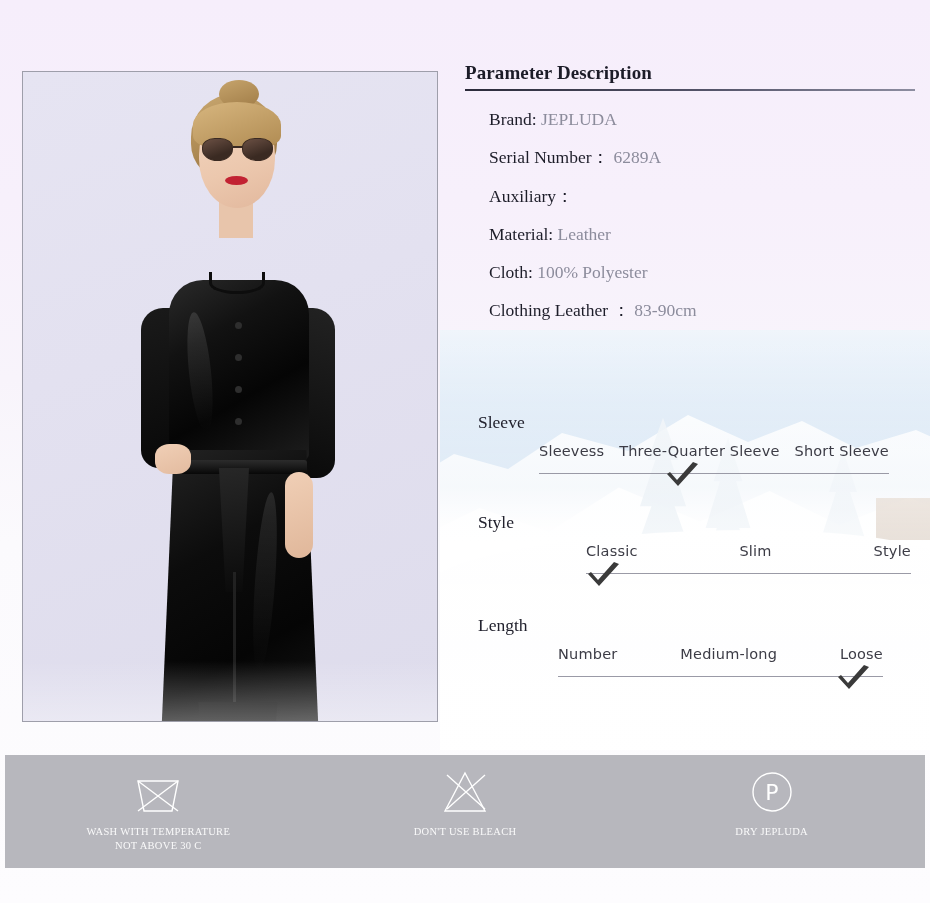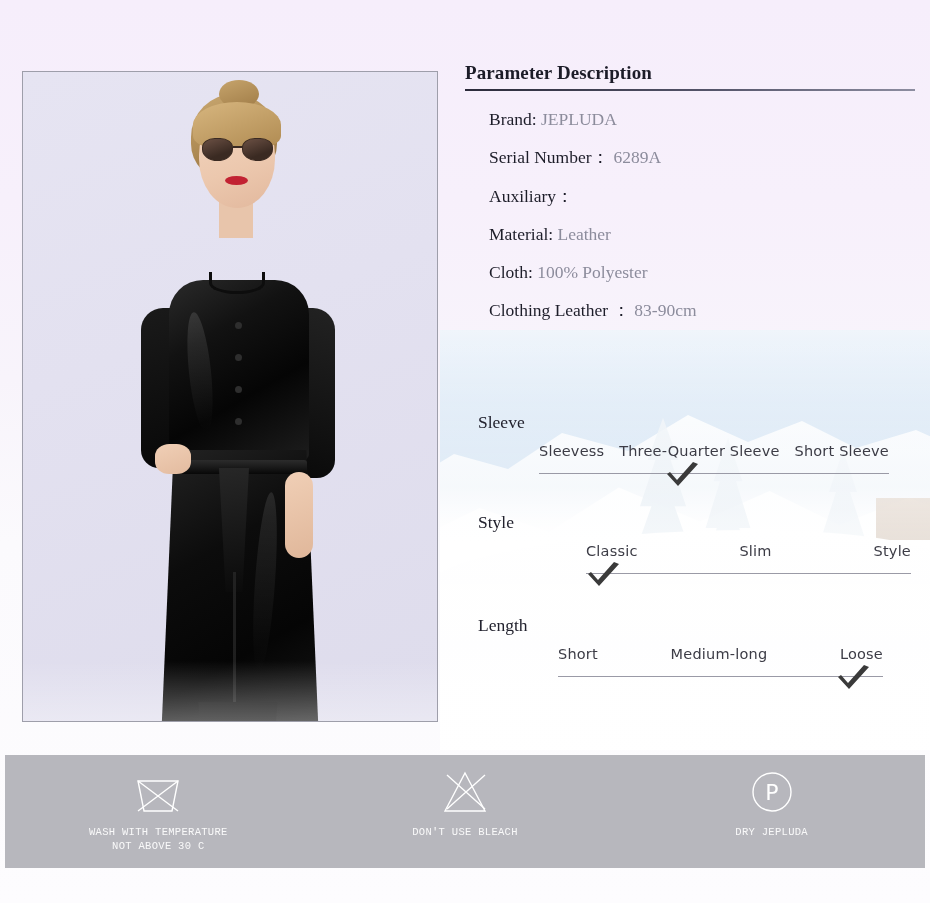--- a/index.html
+++ b/index.html
@@ -215,21 +215,21 @@
     display: flex;
   }
   .care-item {
     flex: 1; display: flex; flex-direction: column;
     align-items: center; justify-content: flex-start; padding-top: 12px;
   }
   .care-icon { width: 56px; height: 50px; }
   .care-icon svg { display: block; }
   .care-text {
     margin-top: 8px;
-    font-family: Liberation Mono, monospace;
+    font-family: Liberation Serif, serif;
     font-size: 10.5px; color: #ffffff; text-align: center;
     line-height: 1.35; letter-spacing: .3px; opacity: .92;
   }
 </style>
 </head>
 <body>
 
 <div id="page">
 
   <div id="snow-scene">
@@ -337,21 +337,21 @@
           <path d="M2 13 L5 11 L12 19 L28 1 L33 3 L13 25 Z" fill="#3a3a3a"></path>
         </svg>
       </div>
     </div>
   </div>
 
   <div class="opt-group" id="group-length" style="left:473px; top:615px;">
     <div class="opt-title">Length</div>
     <div class="opt-row">
       <div class="opt-items">
-        <span>Short</span>
+        <span>Number</span>
         <span>Medium-long</span>
         <span>Loose</span>
       </div>
       <div class="opt-rule"></div>
       <div class="check">
         <svg viewBox="0 0 34 26" xmlns="http://www.w3.org/2000/svg">
           <path d="M2 13 L5 11 L12 19 L28 1 L33 3 L13 25 Z" fill="#3a3a3a"></path>
         </svg>
       </div>
     </div>

